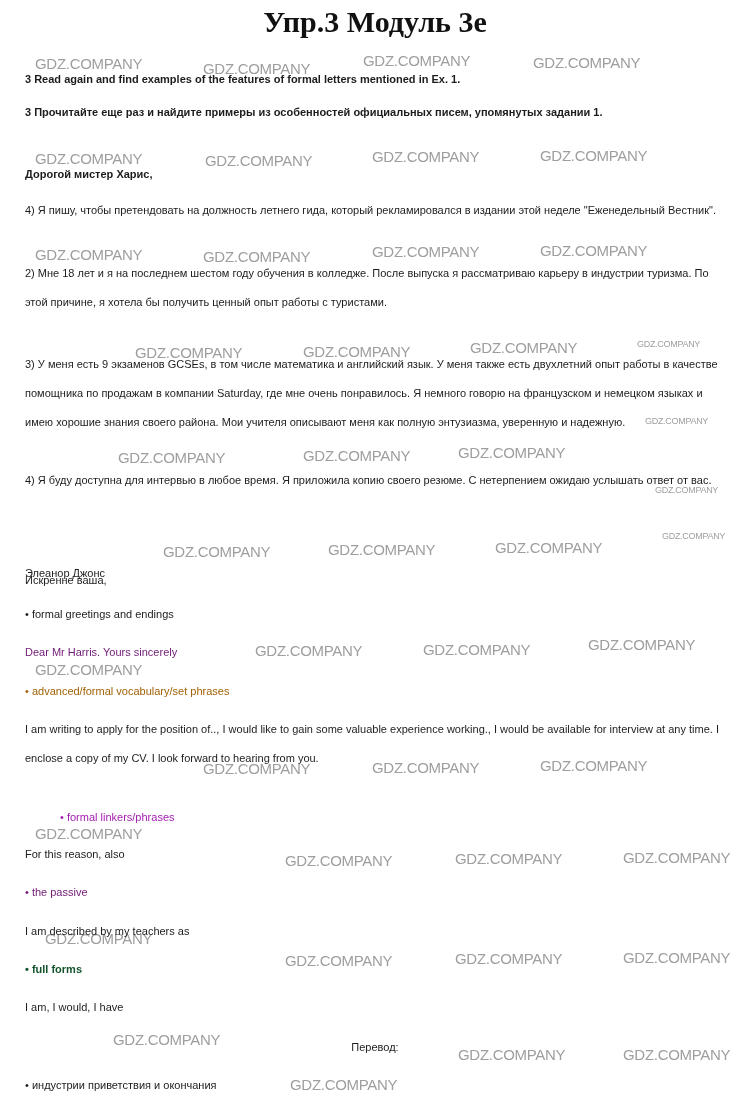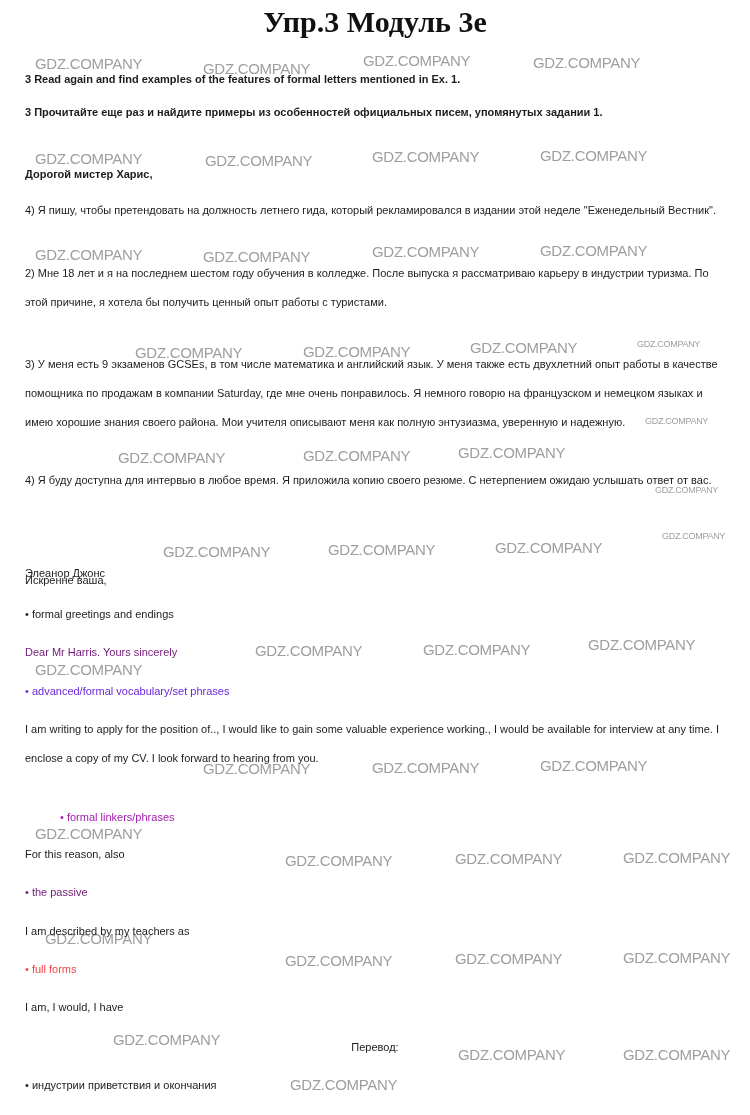--- a/index.html
+++ b/index.html
@@ -140,26 +140,26 @@
         <div class="para bold" style="color: rgb(28, 28, 28);">3 Прочитайте еще раз и найдите примеры из особенностей официальных писем, упомянутых задании 1.</div>
         <div class="para bold" style="color: rgb(28, 28, 28);">Дорогой мистер Харис,</div>
         <div class="para" style="color: rgb(28, 28, 28);">4) Я пишу, чтобы претендовать на должность летнего гида, который рекламировался в издании этой неделе "Еженедельный Вестник".</div>
         <div class="para" style="color: rgb(28, 28, 28);">2) Мне 18 лет и я на последнем шестом году обучения в колледже. После выпуска я рассматриваю карьеру в индустрии туризма. По этой причине, я хотела бы получить ценный опыт работы с туристами.</div>
         <div class="para" style="color: rgb(28, 28, 28);">3) У меня есть 9 экзаменов GCSEs, в том числе математика и английский язык. У меня также есть двухлетний опыт работы в качестве помощника по продажам в компании Saturday, где мне очень понравилось. Я немного говорю на французском и немецком языках и имею хорошие знания своего района. Мои учителя описывают меня как полную энтузиазма, уверенную и надежную.</div>
         <div class="para" style="color: rgb(28, 28, 28);">4) Я буду доступна для интервью в любое время. Я приложила копию своего резюме. С нетерпением ожидаю услышать ответ от вас.</div>
         <div class="para" style="color: rgb(28, 28, 28); margin-top: 40px;">Искренне ваша,</div>
         <div class="para" style="color: rgb(28, 28, 28);">Элеанор Джонс</div>
         <div class="para" style="color: rgb(28, 28, 28);">• formal greetings and endings</div>
         <div class="para" style="color: #701a75;">Dear Mr Harris. Yours sincerely</div>
-        <div class="para" style="color: #6d28d9;">• advanced/formal vocabulary/set phrases</div>
+        <div class="para" style="color: #a16207;">• advanced/formal vocabulary/set phrases</div>
         <div class="para" style="color: rgb(28, 28, 28);">I am writing to apply for the position of.., I would like to gain some valuable experience working., I would be available for interview at any time. I enclose a copy of my CV. I look forward to hearing from you.</div>
         <div class="para" style="color: #a21caf; margin-left: 35px;">• formal linkers/phrases</div>
         <div class="para" style="color: rgb(28, 28, 28);">For this reason, also</div>
         <div class="para" style="color: #701a75;">• the passive</div>
         <div class="para" style="color: rgb(28, 28, 28);">I am described by my teachers as</div>
-        <div class="para" style="color: #ef4444;">• full forms</div>
+        <div class="para" style="color: #14532d; font-weight: bold;">• full forms</div>
         <div class="para" style="color: rgb(28, 28, 28);">I am, I would, I have</div>
         <div class="para center" style="color: rgb(28, 28, 28);">Перевод:</div>
         <div class="para" style="color: rgb(28, 28, 28);">• индустрии приветствия и окончания</div>
       </div>
   </div>
 
 </div>
 
 </body></html>

